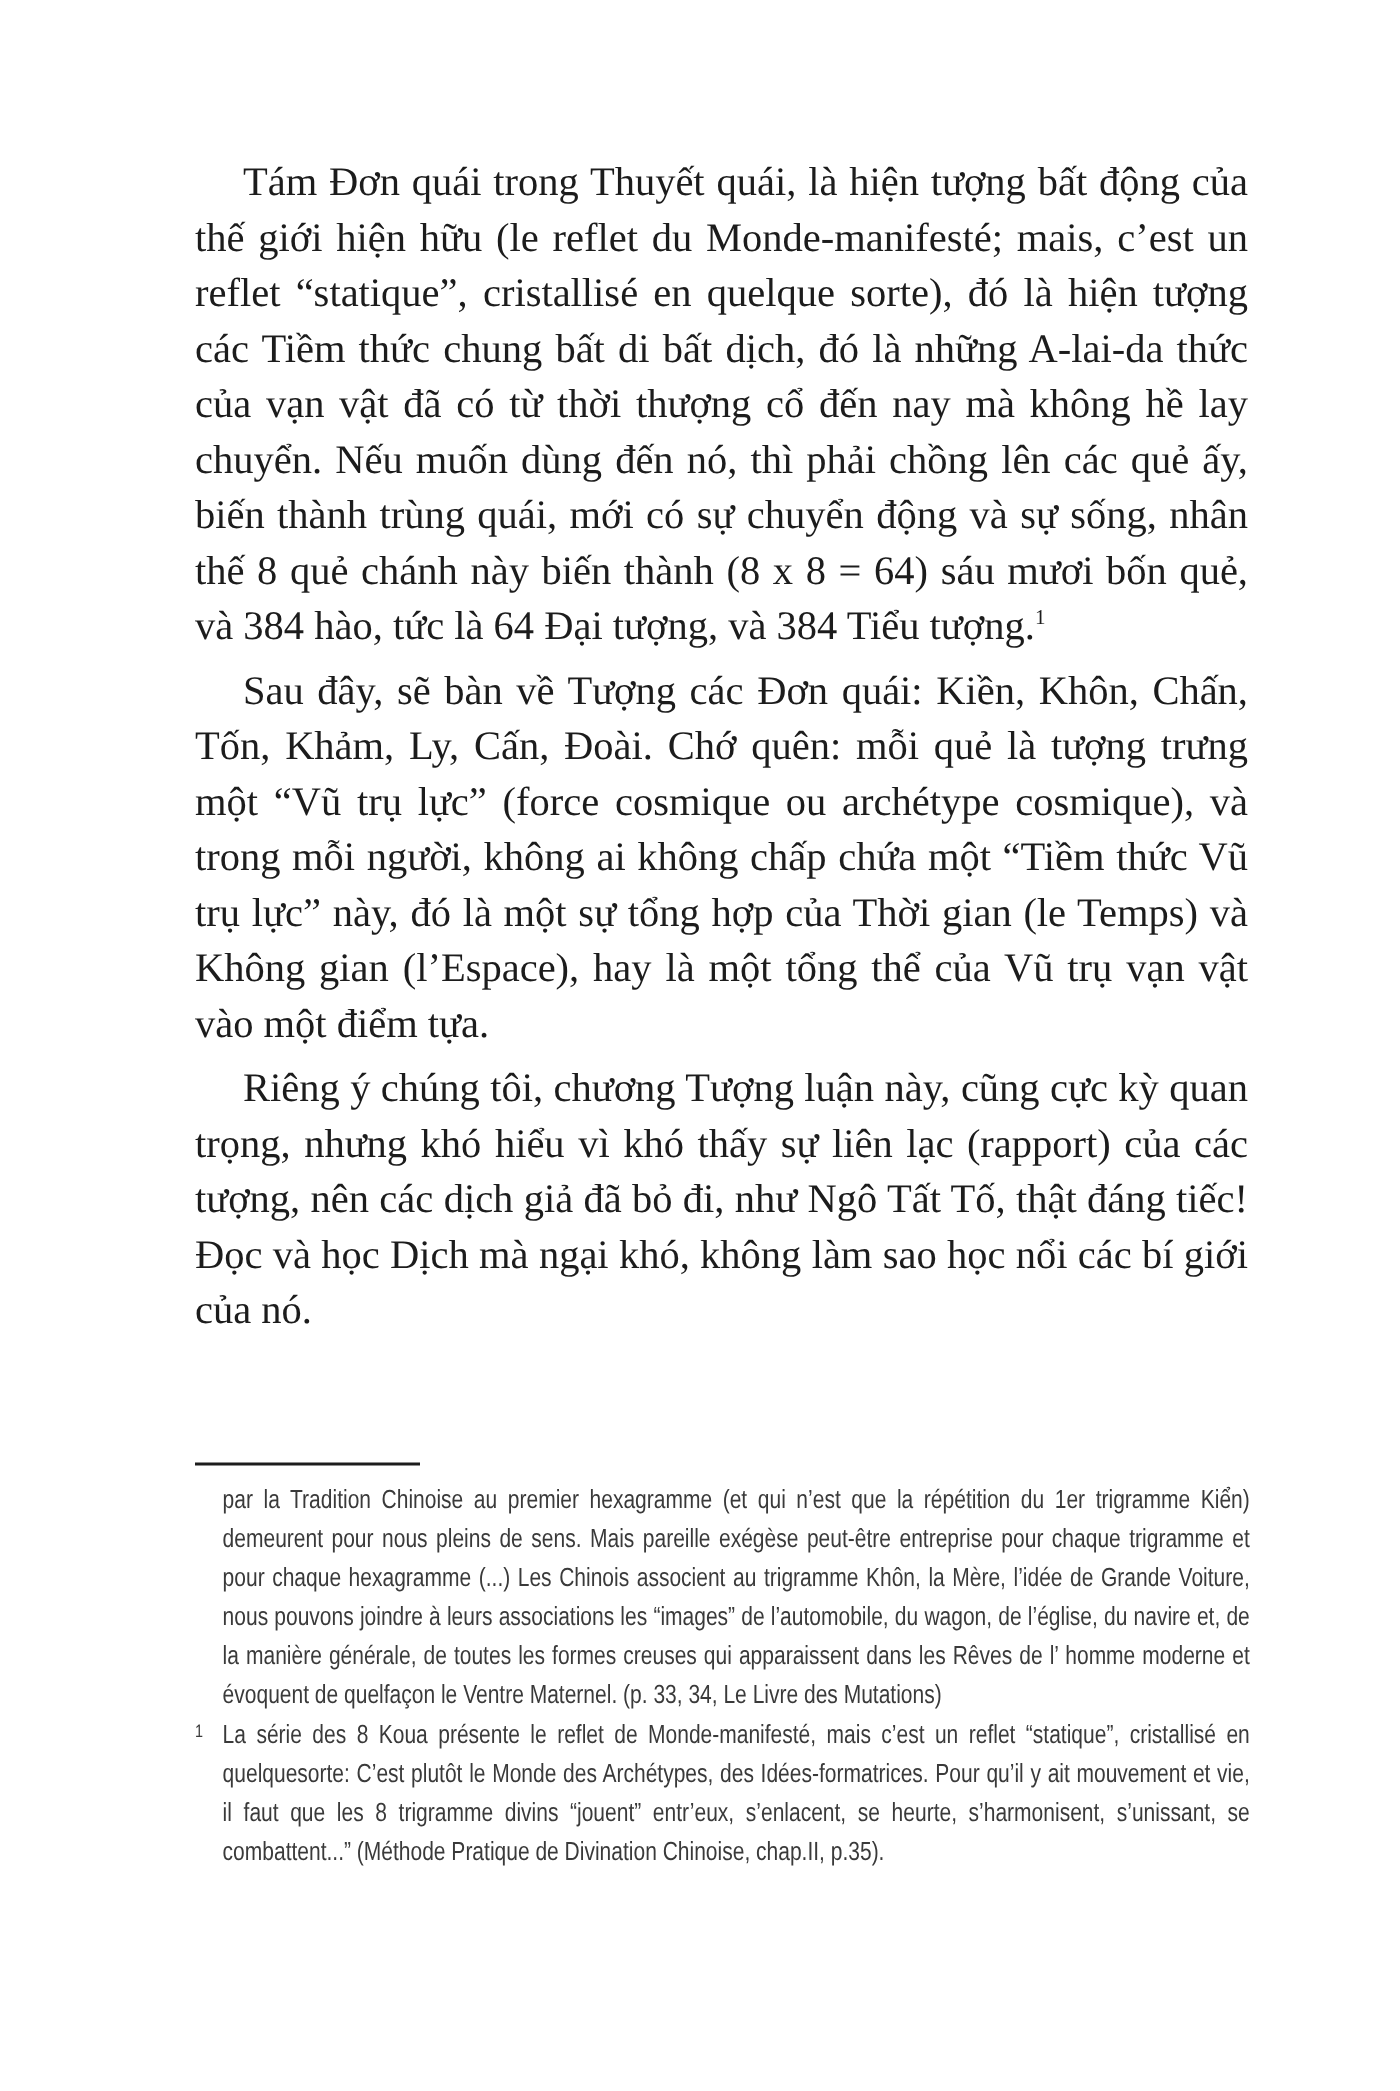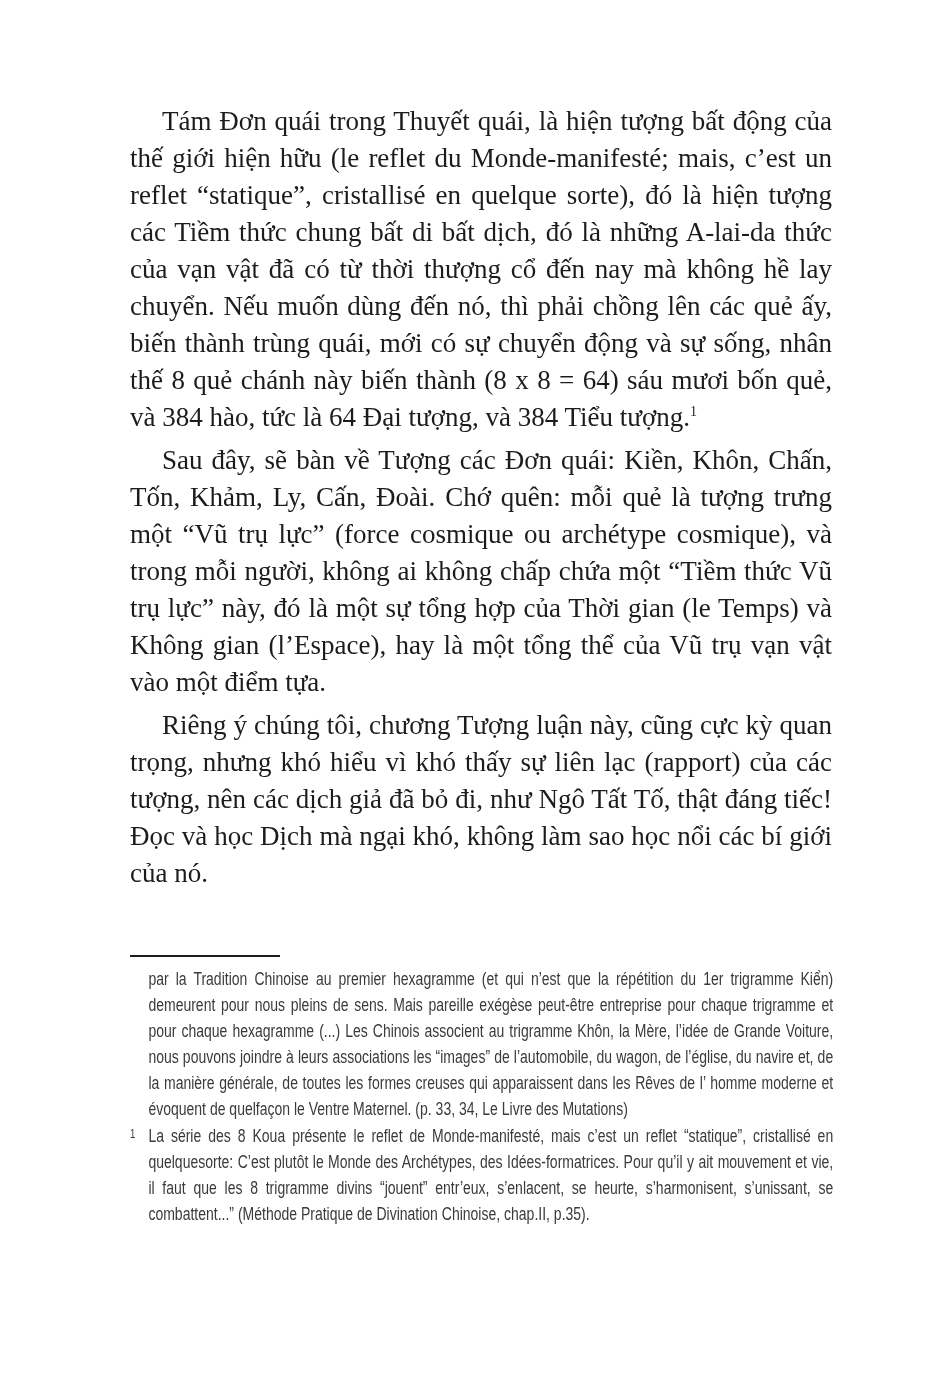--- a/index.html
+++ b/index.html
@@ -30,21 +30,21 @@
     text-indent: 32px;
   }
   .fn-ref {
     font-size: 0.52em;
     line-height: 0;
     vertical-align: super;
   }
   .footnotes {
     position: absolute;
     left: 130px;
-    top: 955px;
+    top: 975px;
     width: 703px;
   }
   .fn-rule {
     width: 150px;
     height: 2px;
     background: #1c1c1c;
     margin-bottom: 9px;
   }
   
   .fn-scale {

